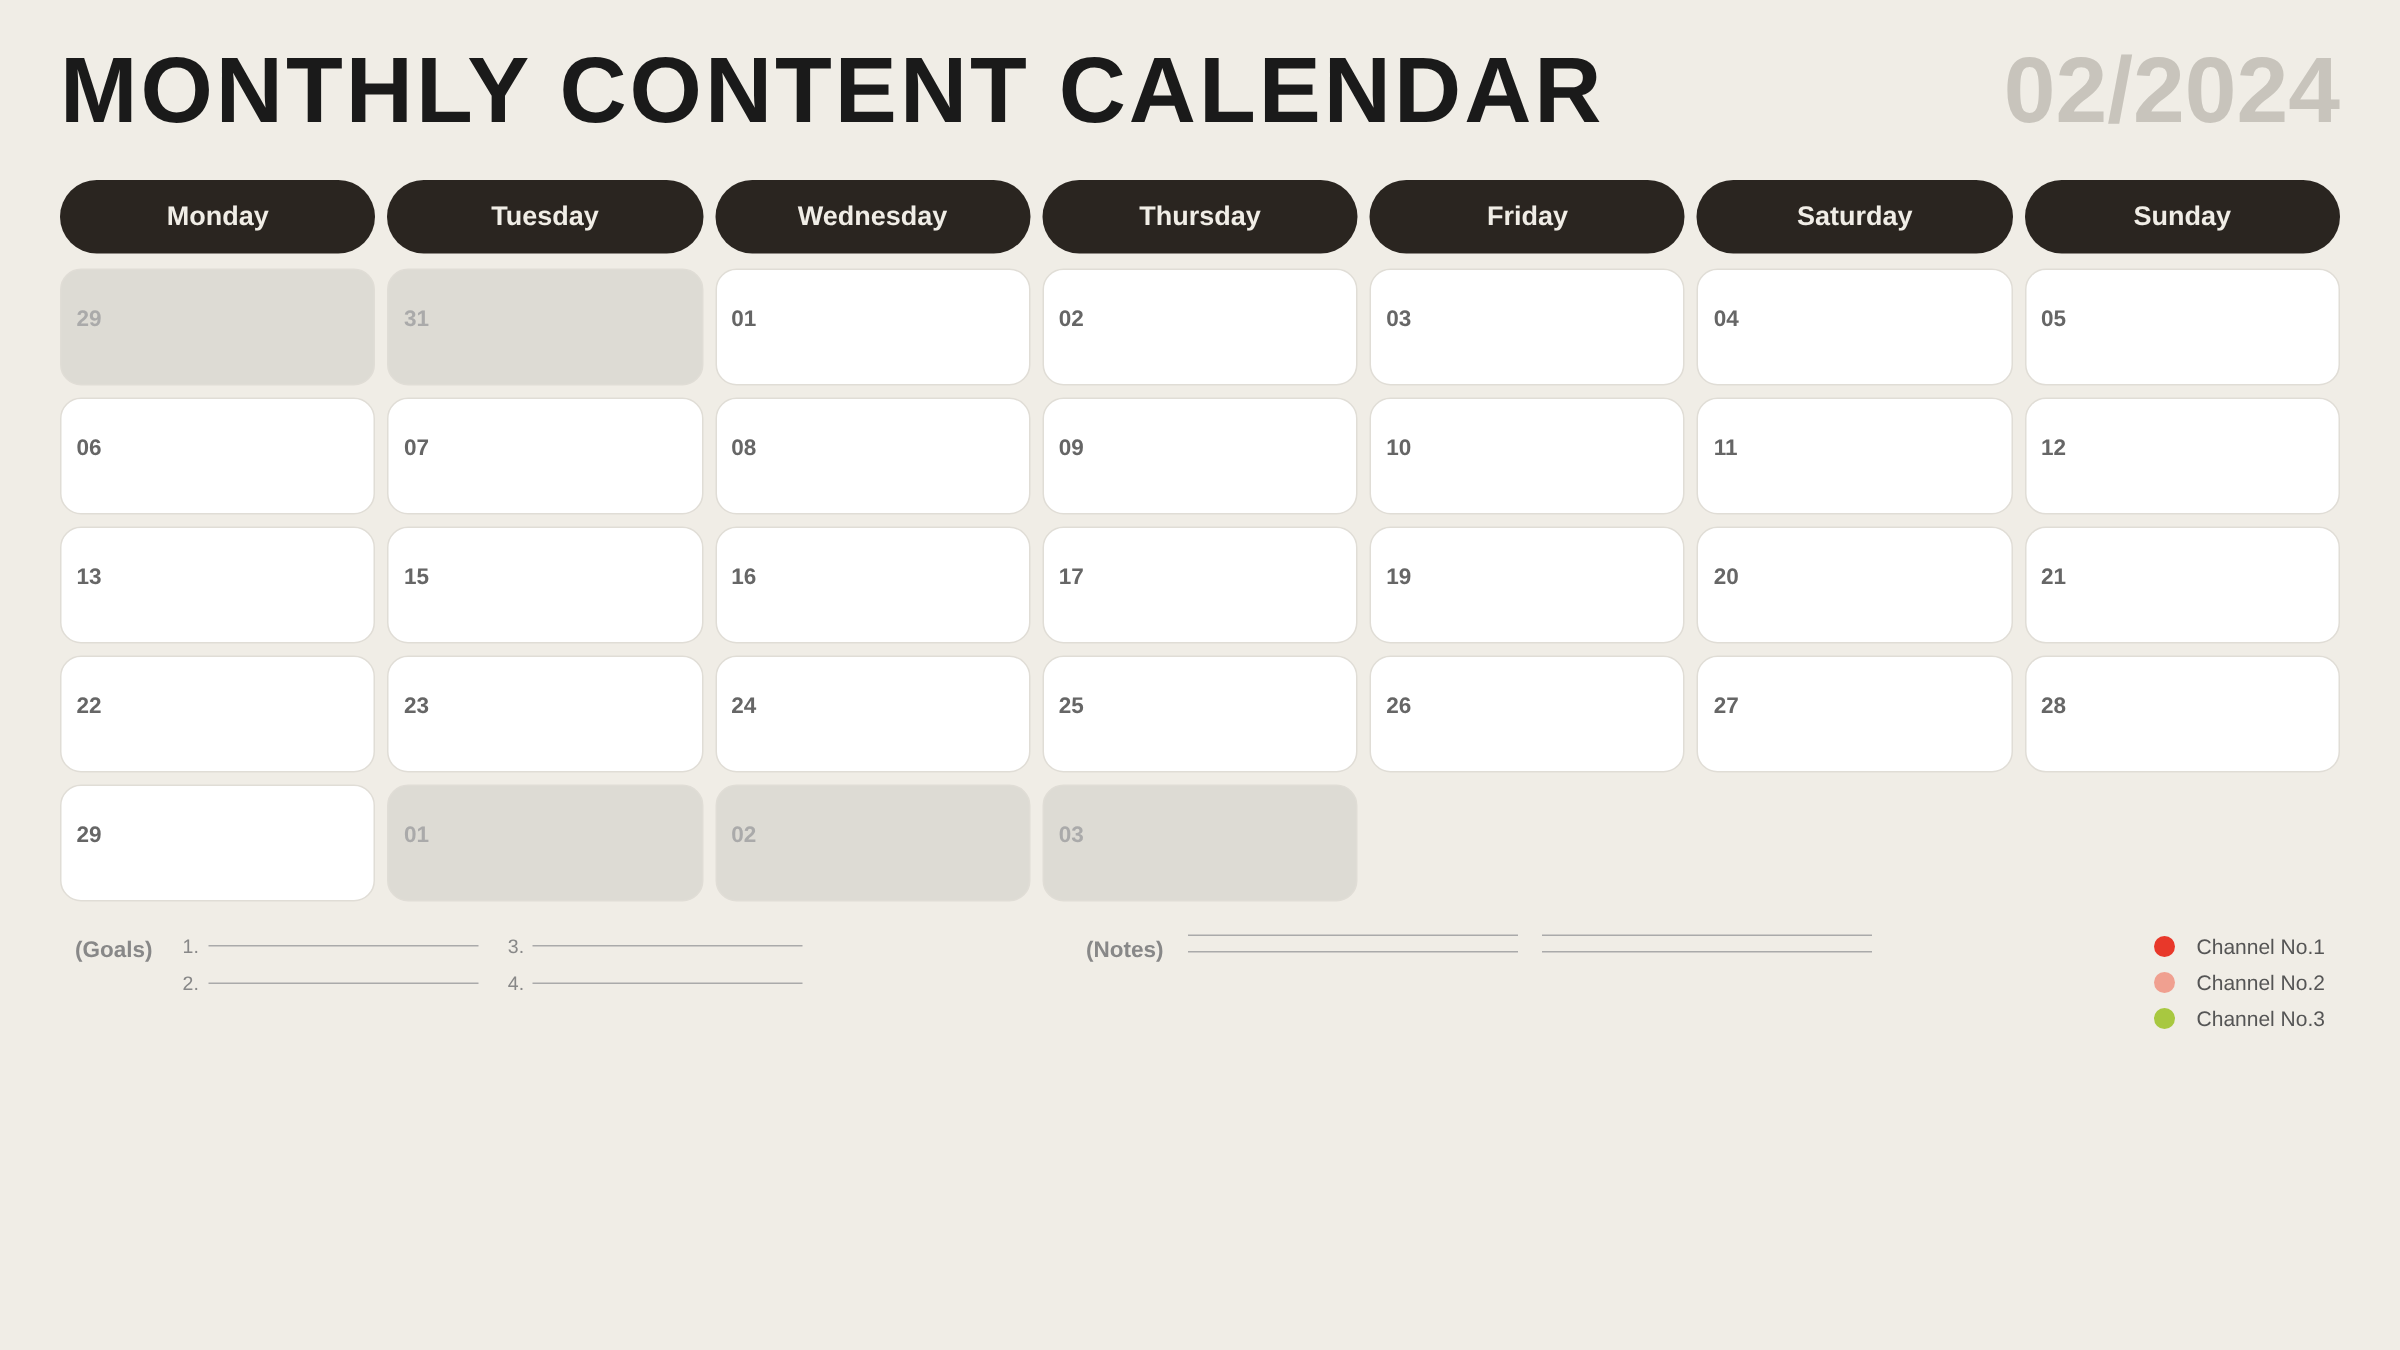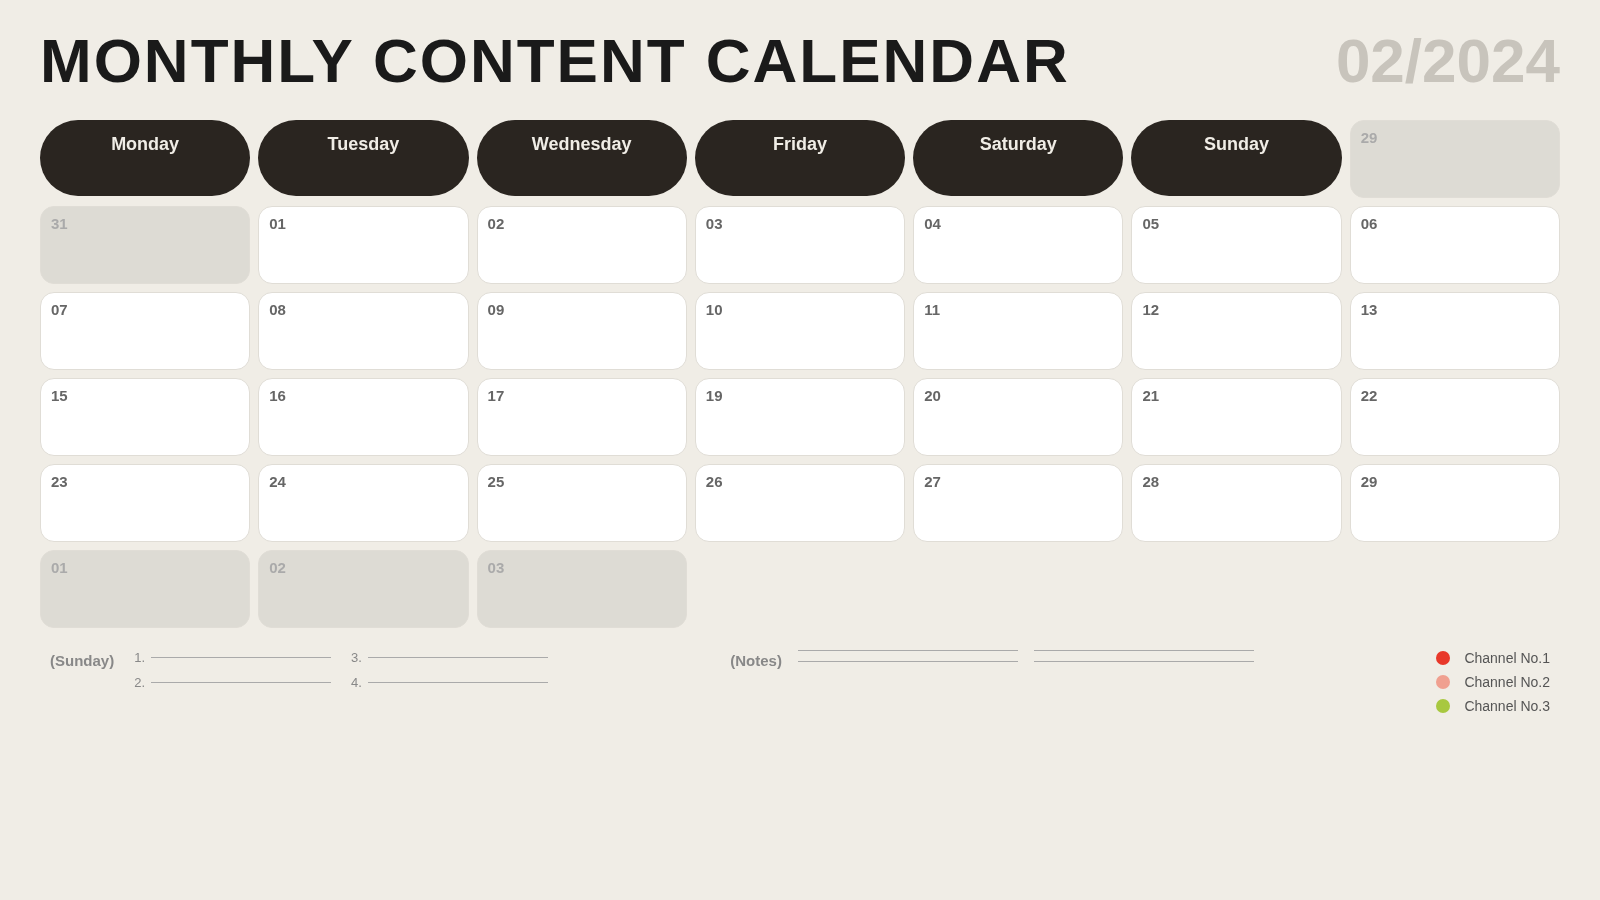--- a/index.html
+++ b/index.html
@@ -49,21 +49,21 @@
       text-align: center;
       padding: 14px 0;
       font-size: 18px;
       font-weight: 700;
       margin-bottom: 2px;
     }
 
     .day-cell {
       background-color: #ffffff;
       border-radius: 14px;
-      padding: 8px 10px;
+      padding: 24px 10px;
       height: 78px;
       font-size: 16px;
       font-weight: 600;
       color: #555;
       display: flex;
       flex-direction: column;
       align-items: flex-start;
       justify-content: flex-start;
       border: 1px solid #e0ddd6;
     }
@@ -169,20 +169,21 @@
 <div class="header">
   <div class="title">MONTHLY CONTENT CALENDAR</div>
   <div class="month-year">02/2024</div>
 </div>
 
 <div class="calendar" id="calendar-container">
 
 <div class="day-header">Monday</div>
     <div class="day-header">Tuesday</div>
     <div class="day-header">Wednesday</div>
+    <div class="day-header">Thursday</div>
     <div class="day-header">Friday</div>
     <div class="day-header">Saturday</div>
     <div class="day-header">Sunday</div>
     <div class="day-cell outside-month">
       <span class="day-number">29</span>
     </div>
     <div class="day-cell outside-month">
       <span class="day-number">31</span>
     </div>
     <div class="day-cell">
@@ -272,21 +273,21 @@
     <div class="day-cell outside-month">
       <span class="day-number">02</span>
     </div>
     <div class="day-cell outside-month">
       <span class="day-number">03</span>
     </div>
   </div>
 
 <div class="footer">
   <div class="footer-goals">
-    <div class="footer-label">(Sunday)</div>
+    <div class="footer-label">(Goals)</div>
     <div class="footer-lines">
       <div class="footer-line-item">
         <span class="footer-line-num">1.</span>
         <div class="footer-line"></div>
       </div>
       <div class="footer-line-item">
         <span class="footer-line-num">2.</span>
         <div class="footer-line"></div>
       </div>
     </div>

